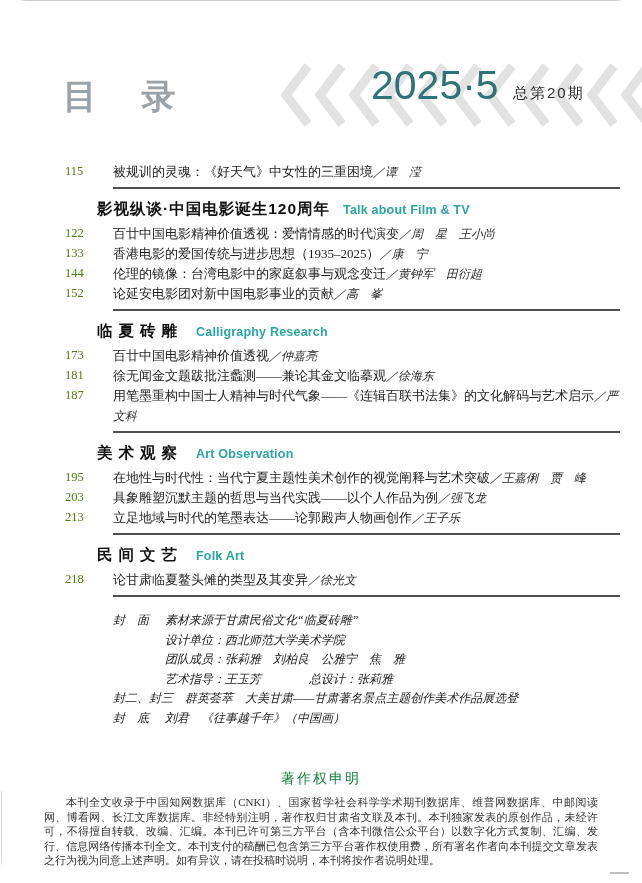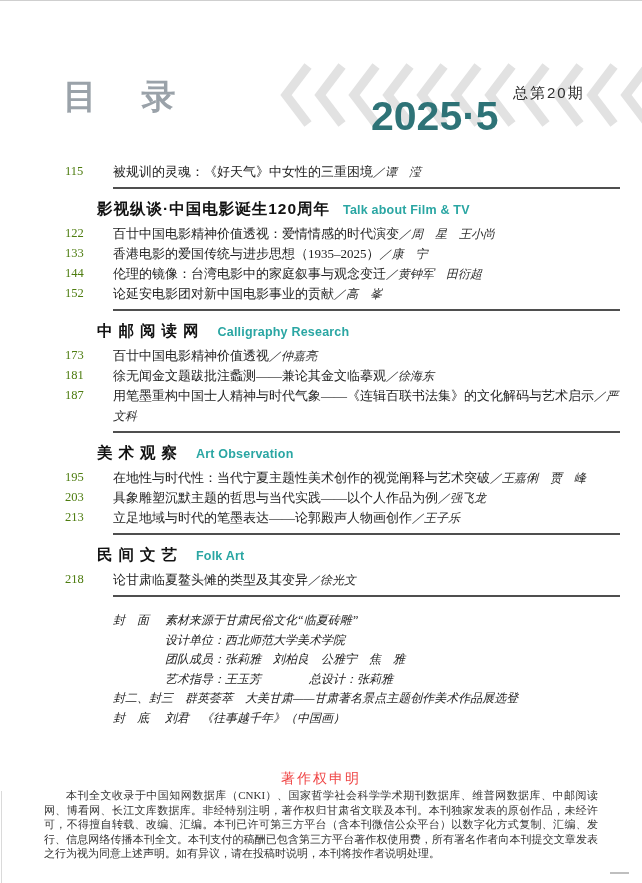--- a/index.html
+++ b/index.html
@@ -1,28 +1,28 @@
 <!DOCTYPE html>
 <html><head>
 <meta charset="utf-8">
 <style>
   html,body{margin:0;padding:0;background:#ffffff;}
   .page{position:relative;width:642px;height:883px;background:#fff;overflow:hidden;
-        font-family:"Liberation Serif","DejaVu Serif",serif;color:#1e1e1e;}
+        font-family:"Liberation Serif","DejaVu Serif",serif;color:#1e1e1e;border-radius:27px;}
   .edge-top{position:absolute;top:0;left:0;width:100%;height:1px;background:#cfcfcf;}
   .edge-left-bottom{position:absolute;left:1px;bottom:0;width:1px;height:92px;background:#dadada;}
   .mark-br{position:absolute;right:13px;bottom:9px;width:19px;height:2px;background:#bfbfbf;}
 
   
   .header{position:relative;height:150px;}
   .toc-title{position:absolute;left:63px;top:74px;font-size:34px;letter-spacing:18px;
              color:#9aa2a9;font-weight:600;}
   .chevrons{position:absolute;right:0;top:62px;width:362px;height:66px;}
   .issue-year{position:absolute;left:371px;top:62px;font-family:"Liberation Sans","DejaVu Sans",sans-serif;
-              font-size:41px;font-weight:700;color:#2e7377;letter-spacing:0px;z-index:2;margin-top:31px;}
+              font-size:41px;font-weight:400;color:#2e7377;letter-spacing:0px;z-index:2;}
   .issue-no{position:absolute;left:513px;top:84px;font-family:"Liberation Sans","DejaVu Sans",sans-serif;
             font-size:15px;color:#2d2d2d;letter-spacing:2px;z-index:2;}
 
   
   .toc-body{padding:12px 22px 0 65px;}
   .item-row{display:flex;line-height:19px;}
   .pg{flex:none;width:48px;font-size:12.5px;color:#4d7c0f;}
   .ttl{flex:1;font-size:13px;color:#1e1e1e;}
   .ttl .au{font-style:italic;font-size:12px;color:#2a2a2a;}
   .bold-title .t{font-family:"Liberation Sans","DejaVu Sans",sans-serif;font-weight:700;font-size:12.5px;}
@@ -34,21 +34,21 @@
   .sec-en{font-family:"Liberation Sans","DejaVu Sans",sans-serif;font-weight:700;
           font-size:12.5px;color:#2aa6a3;margin-left:9px;letter-spacing:0.2px;}
 
   
   .cover-block{margin:14px 0 0 113px;font-style:italic;font-size:12px;color:#222;}
   .cover-line{line-height:19.5px;white-space:nowrap;}
   .cv-label{display:inline-block;min-width:52px;}
 
   
   .copyright{margin-top:42px;padding:0 44px;}
-  .cp-title{text-align:center;font-size:14px;color:#ef4444;letter-spacing:2px;}
+  .cp-title{text-align:center;font-size:14px;color:#15803d;letter-spacing:2px;margin-bottom:7px;}
   .cp-body{font-size:11px;line-height:14.5px;color:#333;text-align:justify;text-indent:2em;margin:0;}
 </style>
 </head>
 <body>
 
 <div class="page">
   <div class="edge-top"></div>
 
   <div class="header">
     <div class="toc-title">目 录</div>
@@ -98,21 +98,21 @@
       </div>
       <div class="item-row">
         <span class="pg">152</span>
         <span class="ttl"><span class="t">论延安电影团对新中国电影事业的贡献</span><span class="au">／高　峯</span></span>
       </div>
       <hr class="rule">
     </div>
 
     <div class="section">
       <div class="sec-head">
-        <span class="sec-cn spread">中邮阅读网</span>
+        <span class="sec-cn spread">临夏砖雕</span>
         <span class="sec-en">Calligraphy Research</span>
       </div>
       <div class="item-row">
         <span class="pg">173</span>
         <span class="ttl"><span class="t">百廿中国电影精神价值透视</span><span class="au">／仲嘉亮</span></span>
       </div>
       <div class="item-row">
         <span class="pg">181</span>
         <span class="ttl"><span class="t">徐无闻金文题跋批注蠡测——兼论其金文临摹观</span><span class="au">／徐海东</span></span>
       </div>

